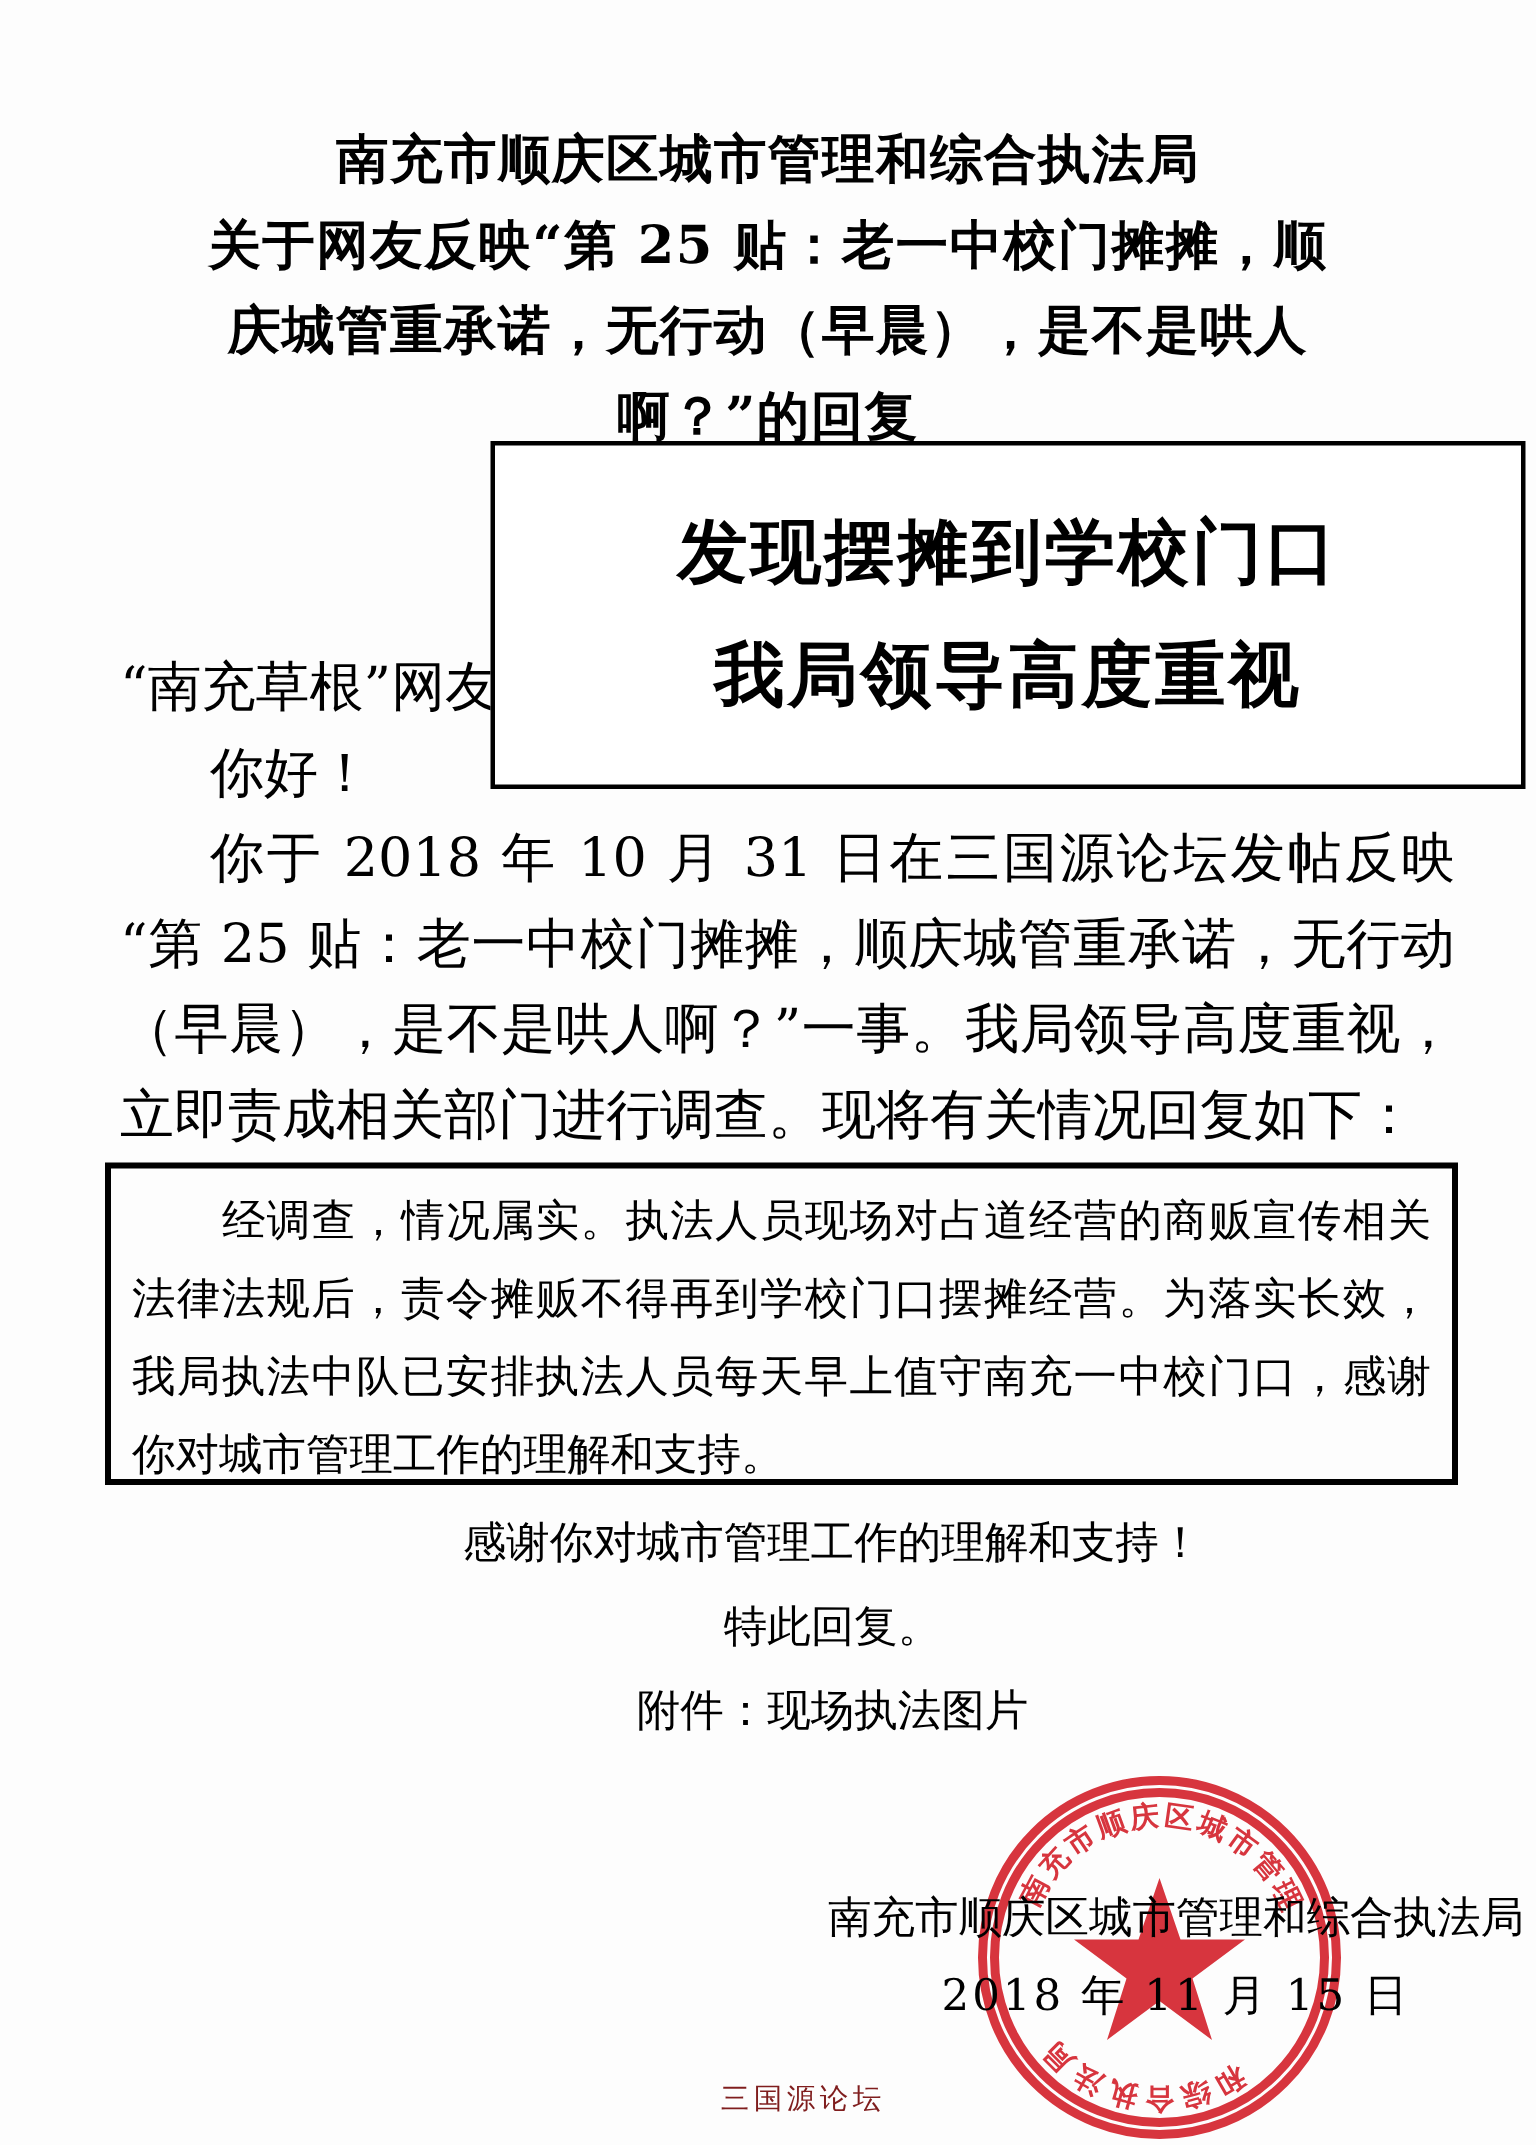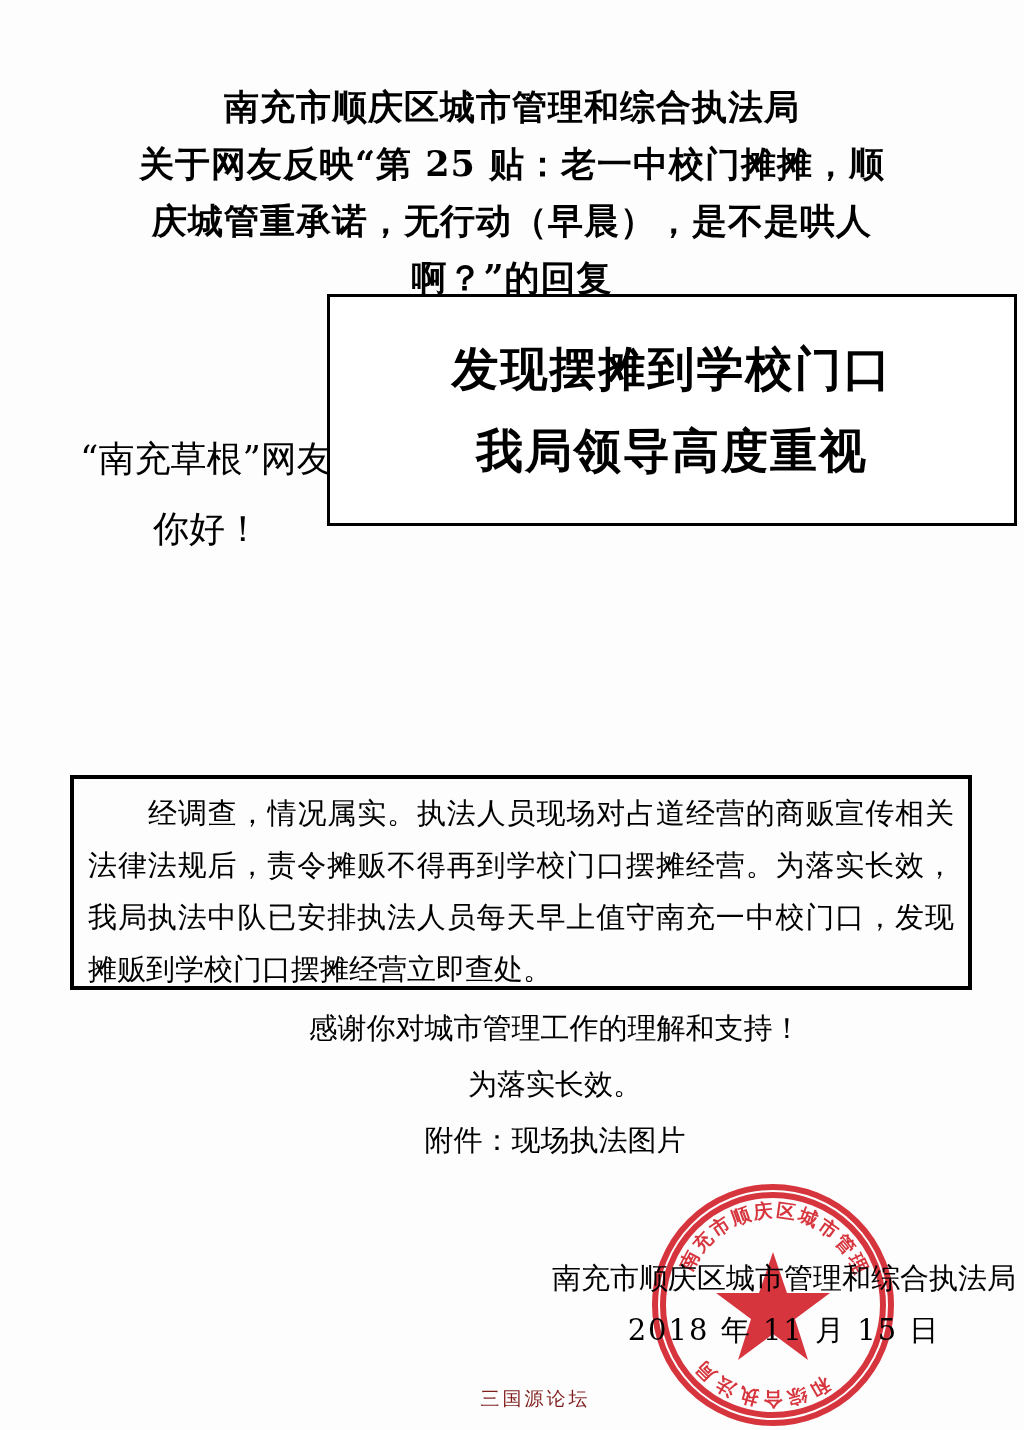--- a/index.html
+++ b/index.html
@@ -73,21 +73,21 @@
   
   .body-wrap {
     position: absolute;
     left: 80px;
     top: 430px;
     width: 890px;
     font-size: 36px;
     line-height: 57px;
   }
   .para {
-    margin: 13px;
+    margin: 0;
     text-align: justify;
   }
   .indent2 {
     text-indent: 60px;
   }
   .salutation {
     margin: 0;
   }
 
   
@@ -170,29 +170,30 @@
   <div class="title-block">
     <span class="title-line l1">南充市顺庆区城市管理和综合执法局</span>
     <span class="title-line l2">关于网友反映“第 25 贴：老一中校门摊摊，顺</span>
     <span class="title-line l3">庆城管重承诺，无行动（早晨），是不是哄人</span>
     <span class="title-line l4">啊？”的回复</span>
   </div>
 
   <div class="body-wrap">
     <p class="salutation">“南充草根”网友：</p>
     <p class="para indent2">你好！</p>
+    <p class="para indent2">你于 2018 年 10 月 31 日在三国源论坛发帖反映“第 25 贴：老一中校门摊摊，顺庆城管重承诺，无行动（早晨），是不是哄人啊？”一事。我局领导高度重视，立即责成相关部门进行调查。现将有关情况回复如下：</p>
   </div>
 
   <div class="quote-box">
-    <p>经调查，情况属实。执法人员现场对占道经营的商贩宣传相关法律法规后，责令摊贩不得再到学校门口摆摊经营。为落实长效，我局执法中队已安排执法人员每天早上值守南充一中校门口，发现摊贩到学校门口摆摊经营立即查处。</p>
+    <p>经调查，情况属实。执法人员现场对占道经营的商贩宣传相关法律法规后，责令摊贩不得再到学校门口摆摊经营。为落实长效，我局执法中队已安排执法人员每天早上值守南充一中校门口，感谢你对城市管理工作的理解和支持。</p>
   </div>
 
   <div class="closing">
     <p>感谢你对城市管理工作的理解和支持！</p>
-    <p>为落实长效。</p>
+    <p>特此回复。</p>
     <p>附件：现场执法图片</p>
   </div>
 
   <div class="seal">
     <svg width="250" height="250" viewBox="0 0 250 250" xmlns="http://www.w3.org/2000/svg">
       <g fill="none" stroke="#d3202a" stroke-width="6">
         <circle cx="125" cy="125" r="118"></circle>
         <circle cx="125" cy="125" r="110"></circle>
       </g>
       <path d="M125 72 L139 113 L182 113 L147 139 L160 180 L125 154 L90 180 L103 139 L68 113 L111 113 Z" fill="#d3202a"></path>

